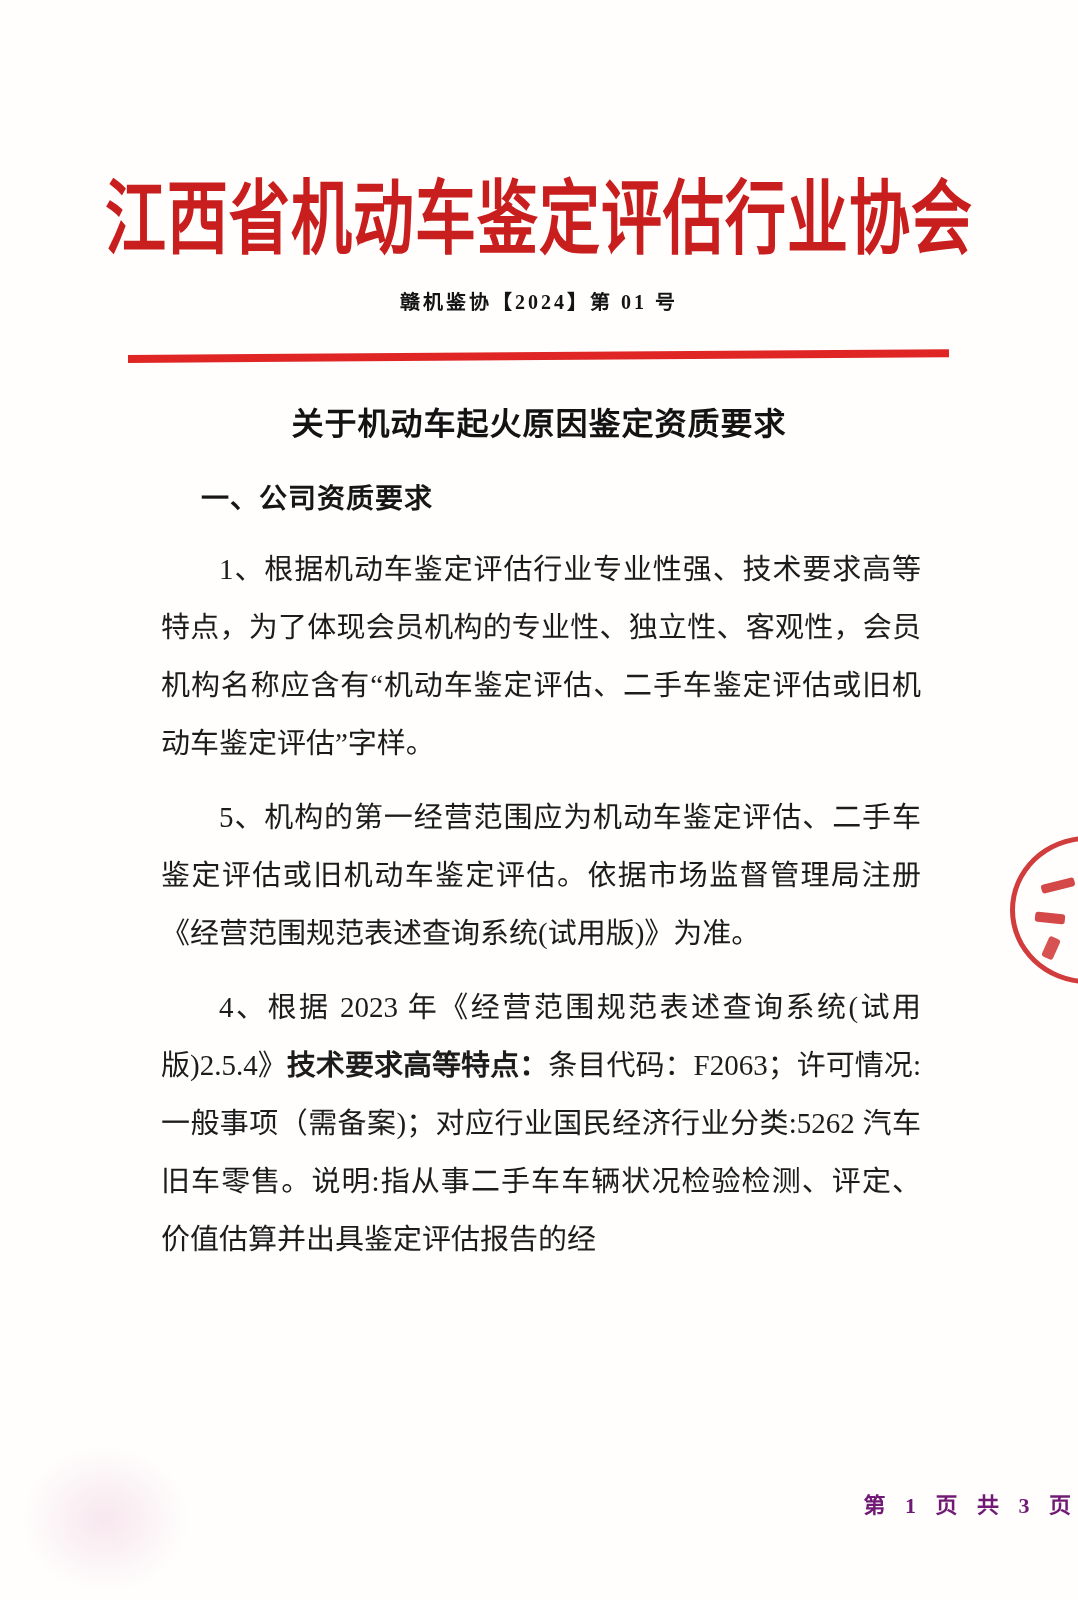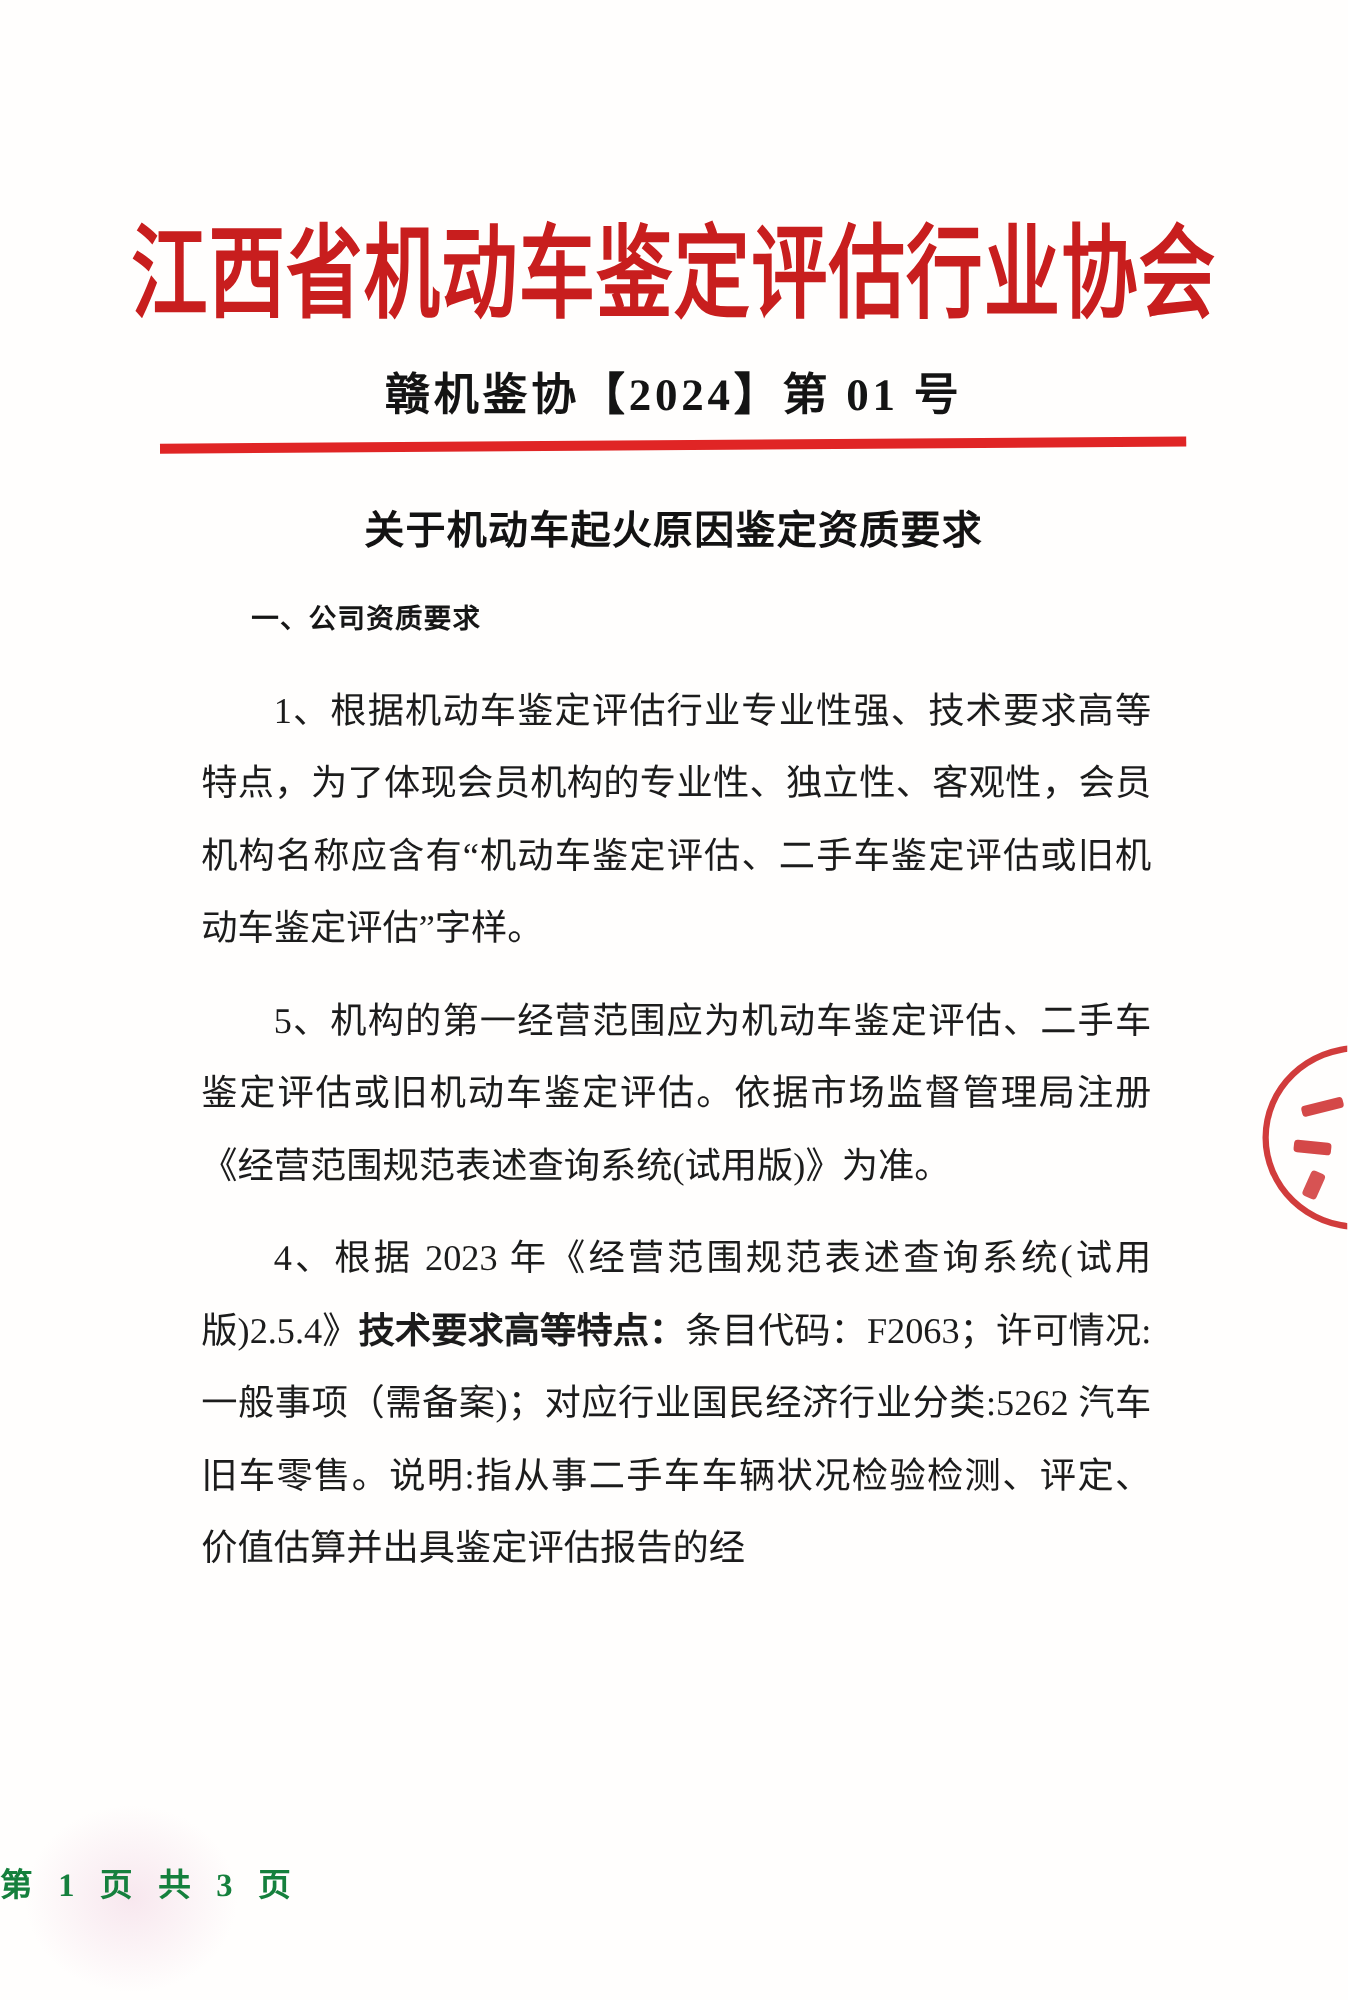--- a/index.html
+++ b/index.html
@@ -29,21 +29,21 @@
     transform: scaleY(1.34);
     transform-origin: center top;
     white-space: nowrap;
   }
   .doc-number {
     position: absolute;
     top: 286px;
     left: 0;
     width: 100%;
     text-align: center;
-    font-size: 36px;
+    font-size: 20px;
     font-weight: bold;
     letter-spacing: 3px;
     color: #141414;
   }
   .red-line {
     position: absolute;
     top: 355px;
     left: 128px;
     width: 821px;
     height: 8px;
@@ -59,21 +59,21 @@
     text-align: center;
     font-size: 32px;
     font-weight: bold;
     letter-spacing: 1px;
     color: #131313;
   }
   .section-heading {
     position: absolute;
     top: 476px;
     left: 201px;
-    font-size: 22px;
+    font-size: 28px;
     font-weight: bold;
     letter-spacing: 1px;
     color: #161616;
   }
   .content {
     position: absolute;
     top: 524px;
     left: 145px;
     width: 792px;
     font-size: 29px;
@@ -86,25 +86,25 @@
     text-indent: 2em;
   }
   .bold-run {
     font-weight: bold;
   }
   .page-footer {
     position: absolute;
     top: 1487px;
     left: 0;
     width: 100%;
-    text-align: left;
-    font-size: 26px;
+    text-align: right;
+    font-size: 22px;
     letter-spacing: 7px;
     font-weight: bold;
-    color: #15803d;
+    color: #701a75;
   }
   .seal {
     position: absolute;
     top: 836px;
     right: -86px;
     width: 154px;
     height: 148px;
     border: 5px solid rgba(201, 26, 26, 0.85);
     border-radius: 50%;
     box-sizing: border-box;

